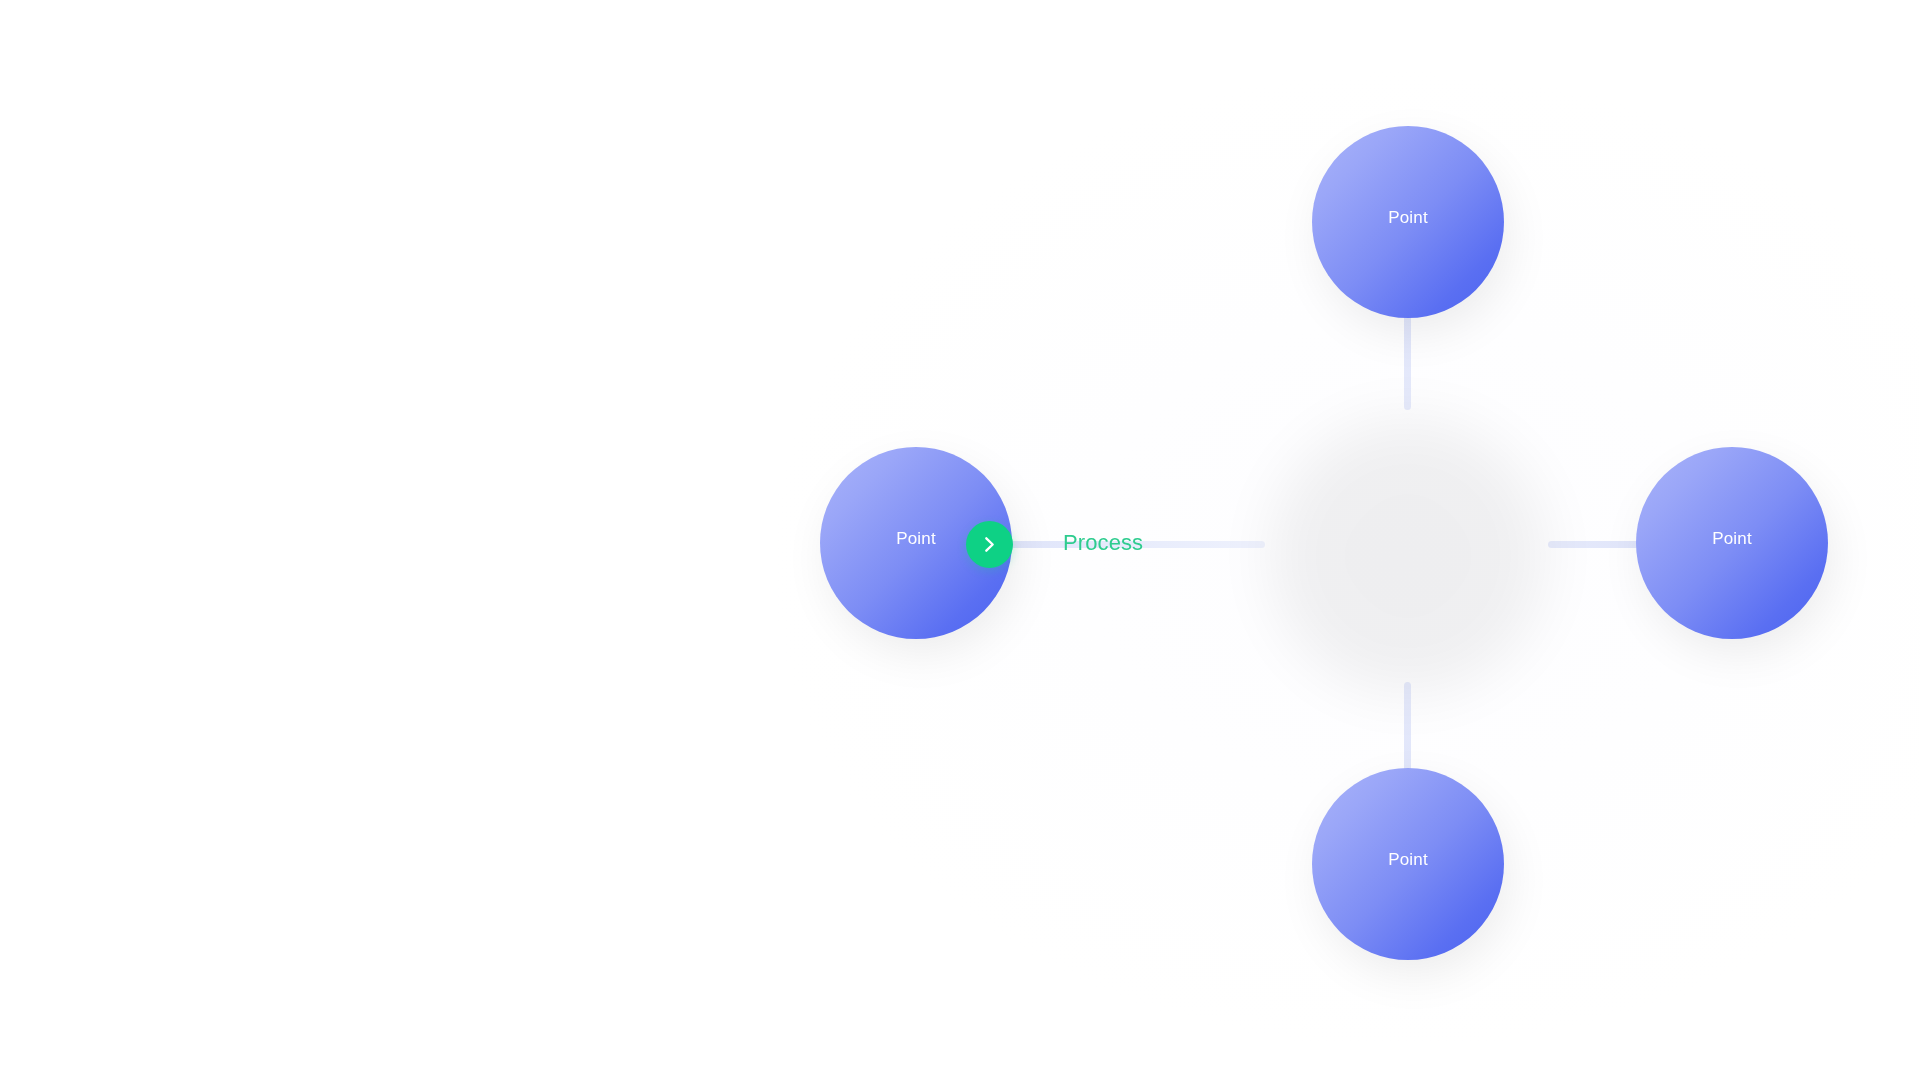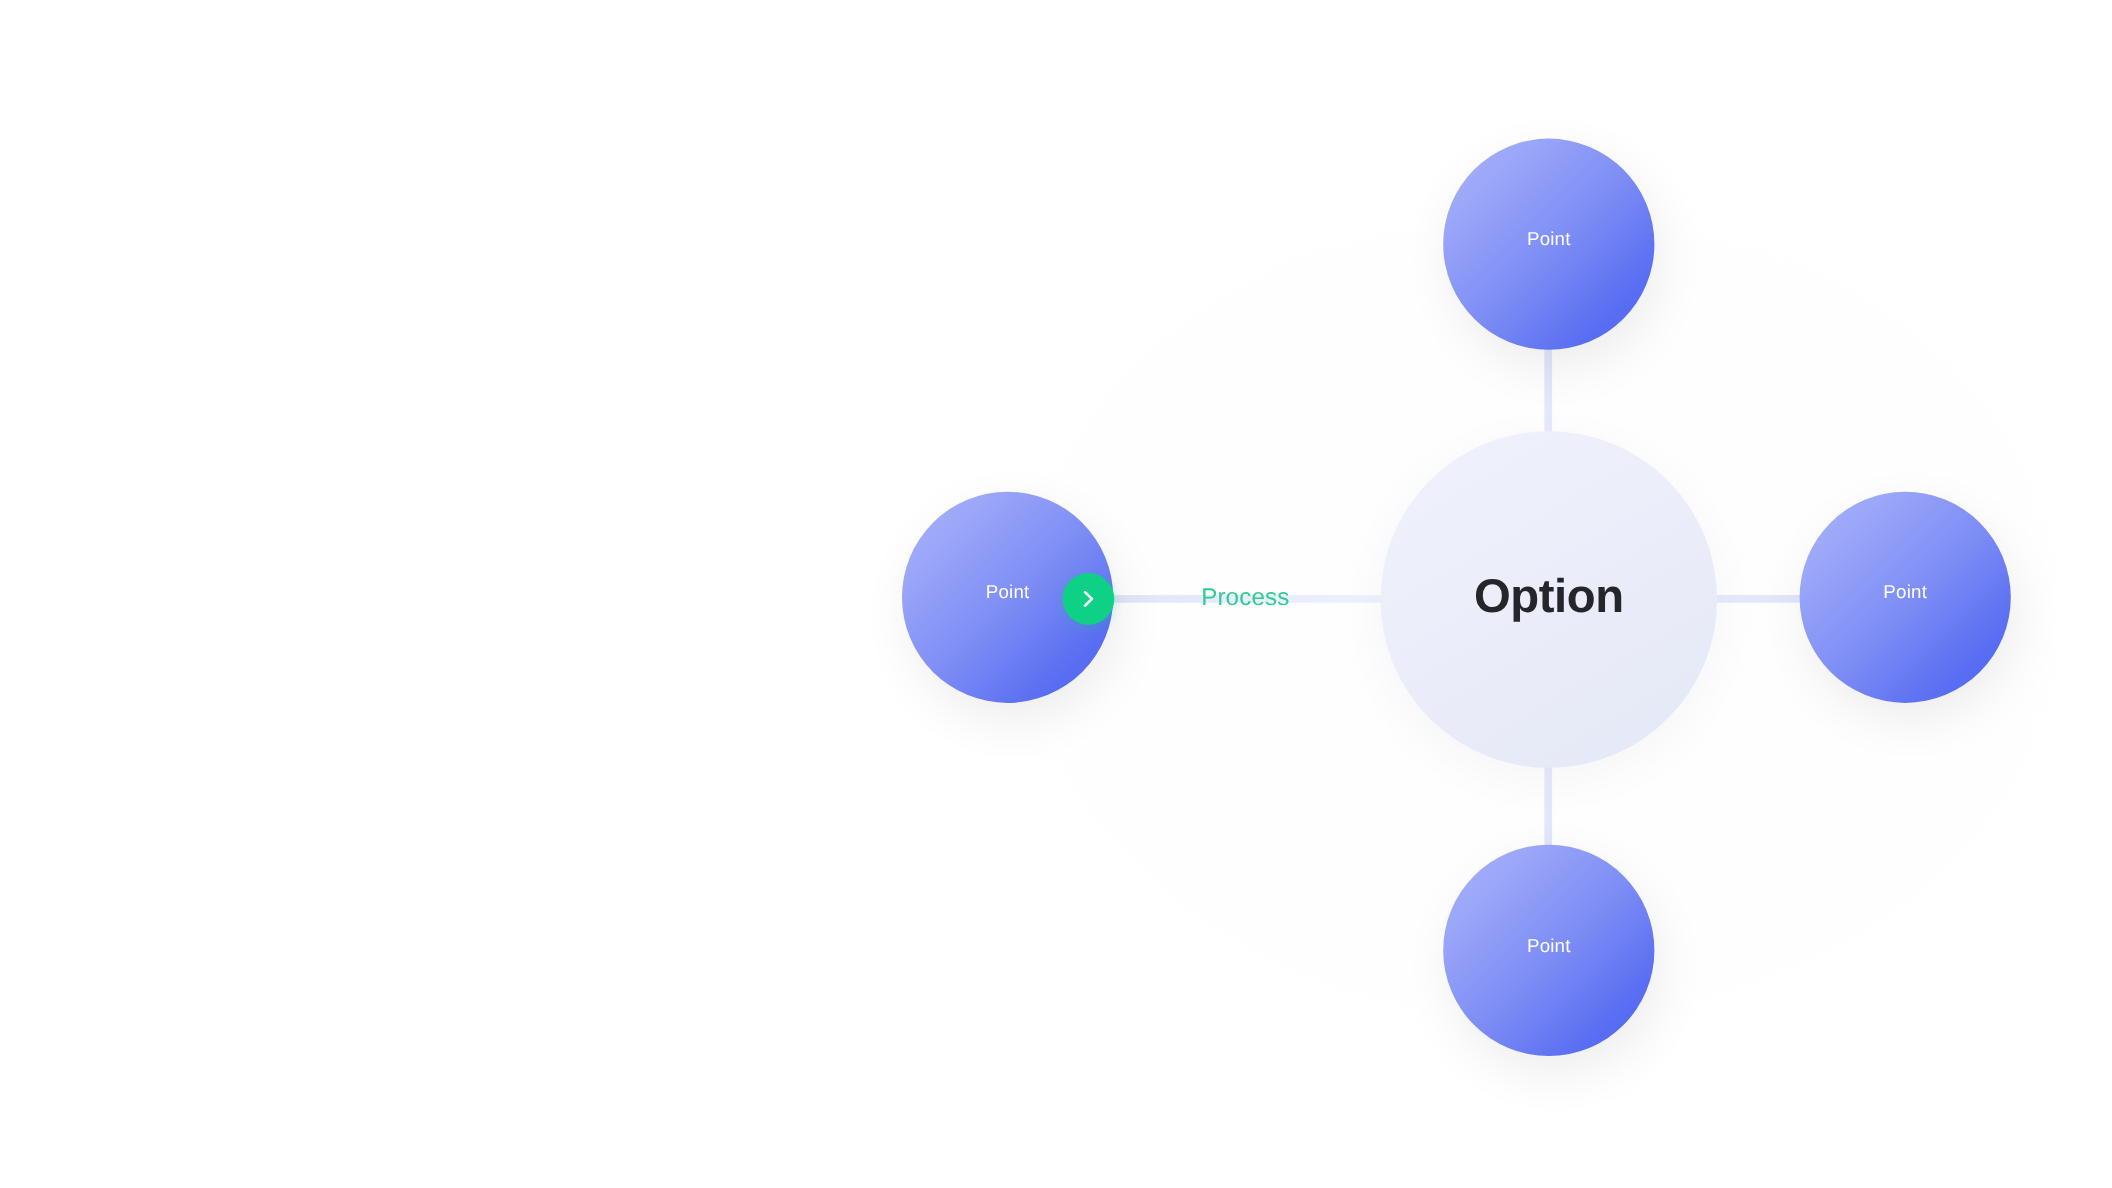--- a/index.html
+++ b/index.html
@@ -163,21 +163,20 @@
   .process-label {
     position: absolute;
     left: 1063px;
     top: 530px;
     font-size: 22px;
     font-weight: 400;
     color: #2ecc8f;
     letter-spacing: 0.1px;
     white-space: nowrap;
     z-index: 5;
-    margin-left: 29px;
   }
 </style>
 </head>
 <body>
 
 <div class="canvas">
 
   <div class="connector vertical conn-top"></div>
   <div class="connector vertical conn-bottom"></div>
   <div class="connector horizontal conn-right"></div>
@@ -198,23 +197,20 @@
   </div>
 
   <div class="node node-point pos-bottom">
     <span class="node-label">Point</span>
   </div>
 
   <div class="node node-point pos-left">
     <span class="node-label">Point</span>
   </div>
 
-  <div class="node node-center pos-center">
-    <span class="node-label">Option</span>
-  </div>
 
   <div class="process-badge">
     <svg viewBox="0 0 16 16" aria-hidden="true">
       <path d="M5 2.2 L11 8 L5 13.8" fill="none" stroke="#ffffff" stroke-width="2.2" stroke-linecap="round" stroke-linejoin="round"></path>
     </svg>
   </div>
 
   <div class="process-label">Process</div>
 
 </div>

